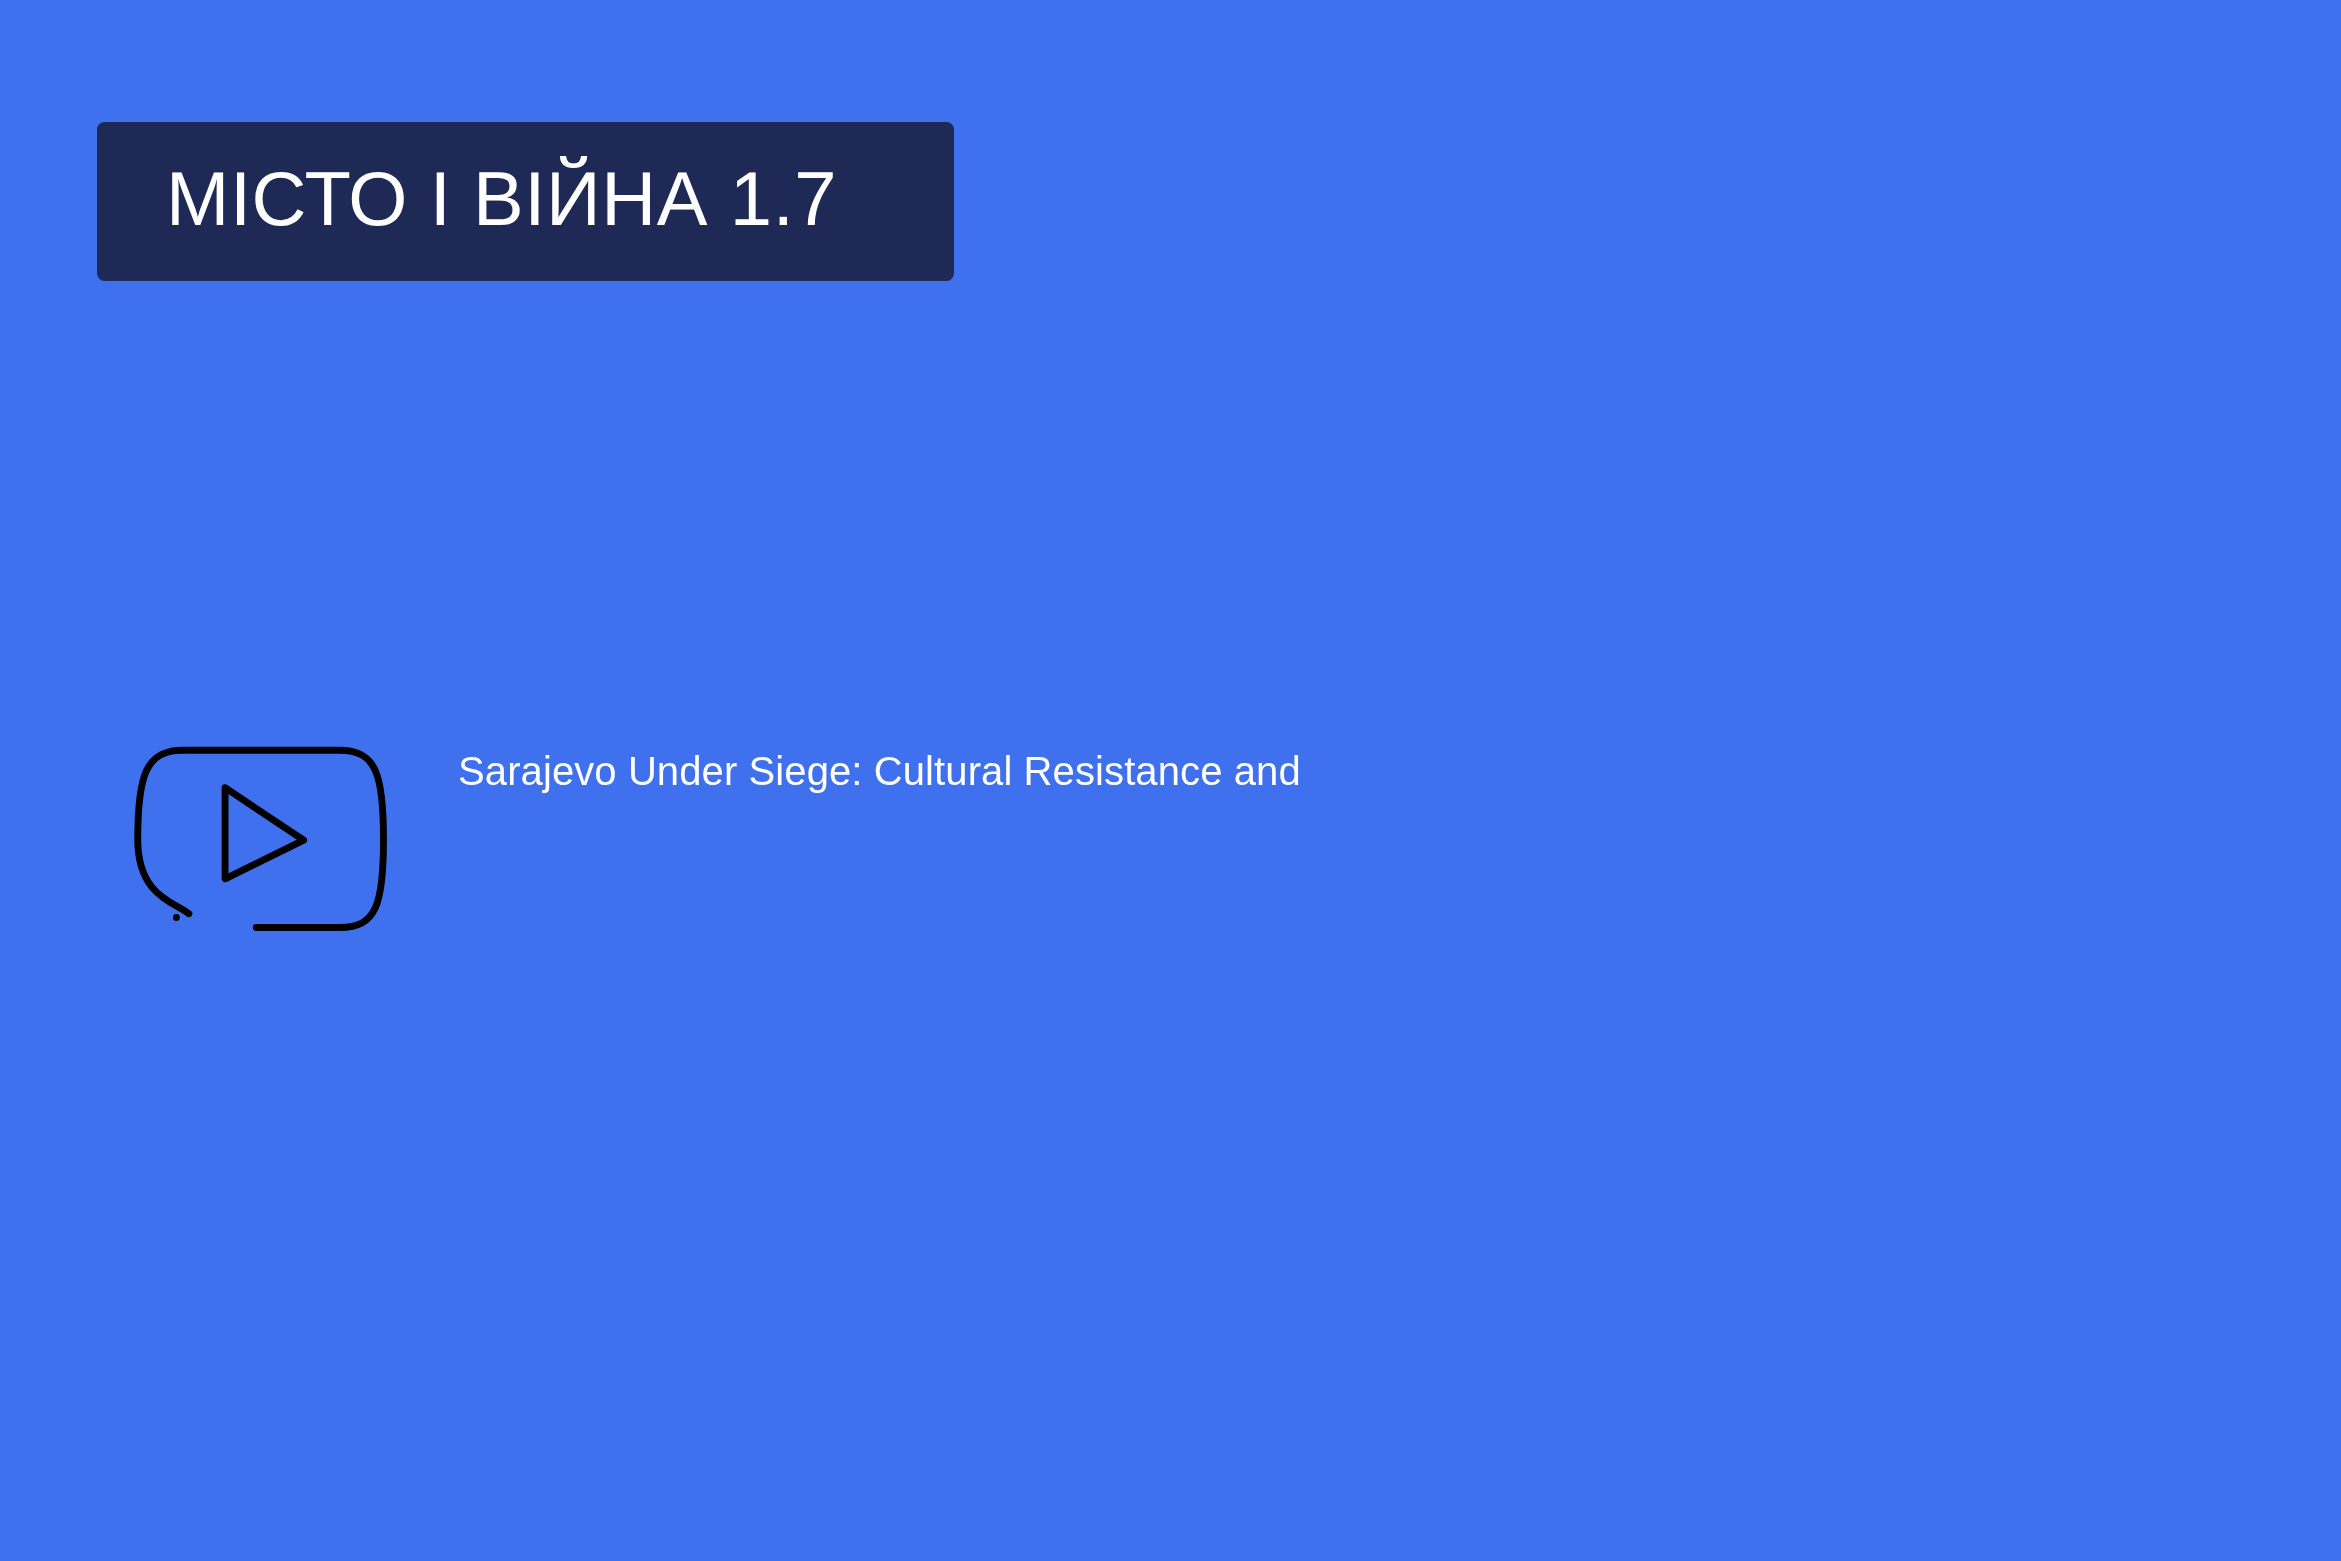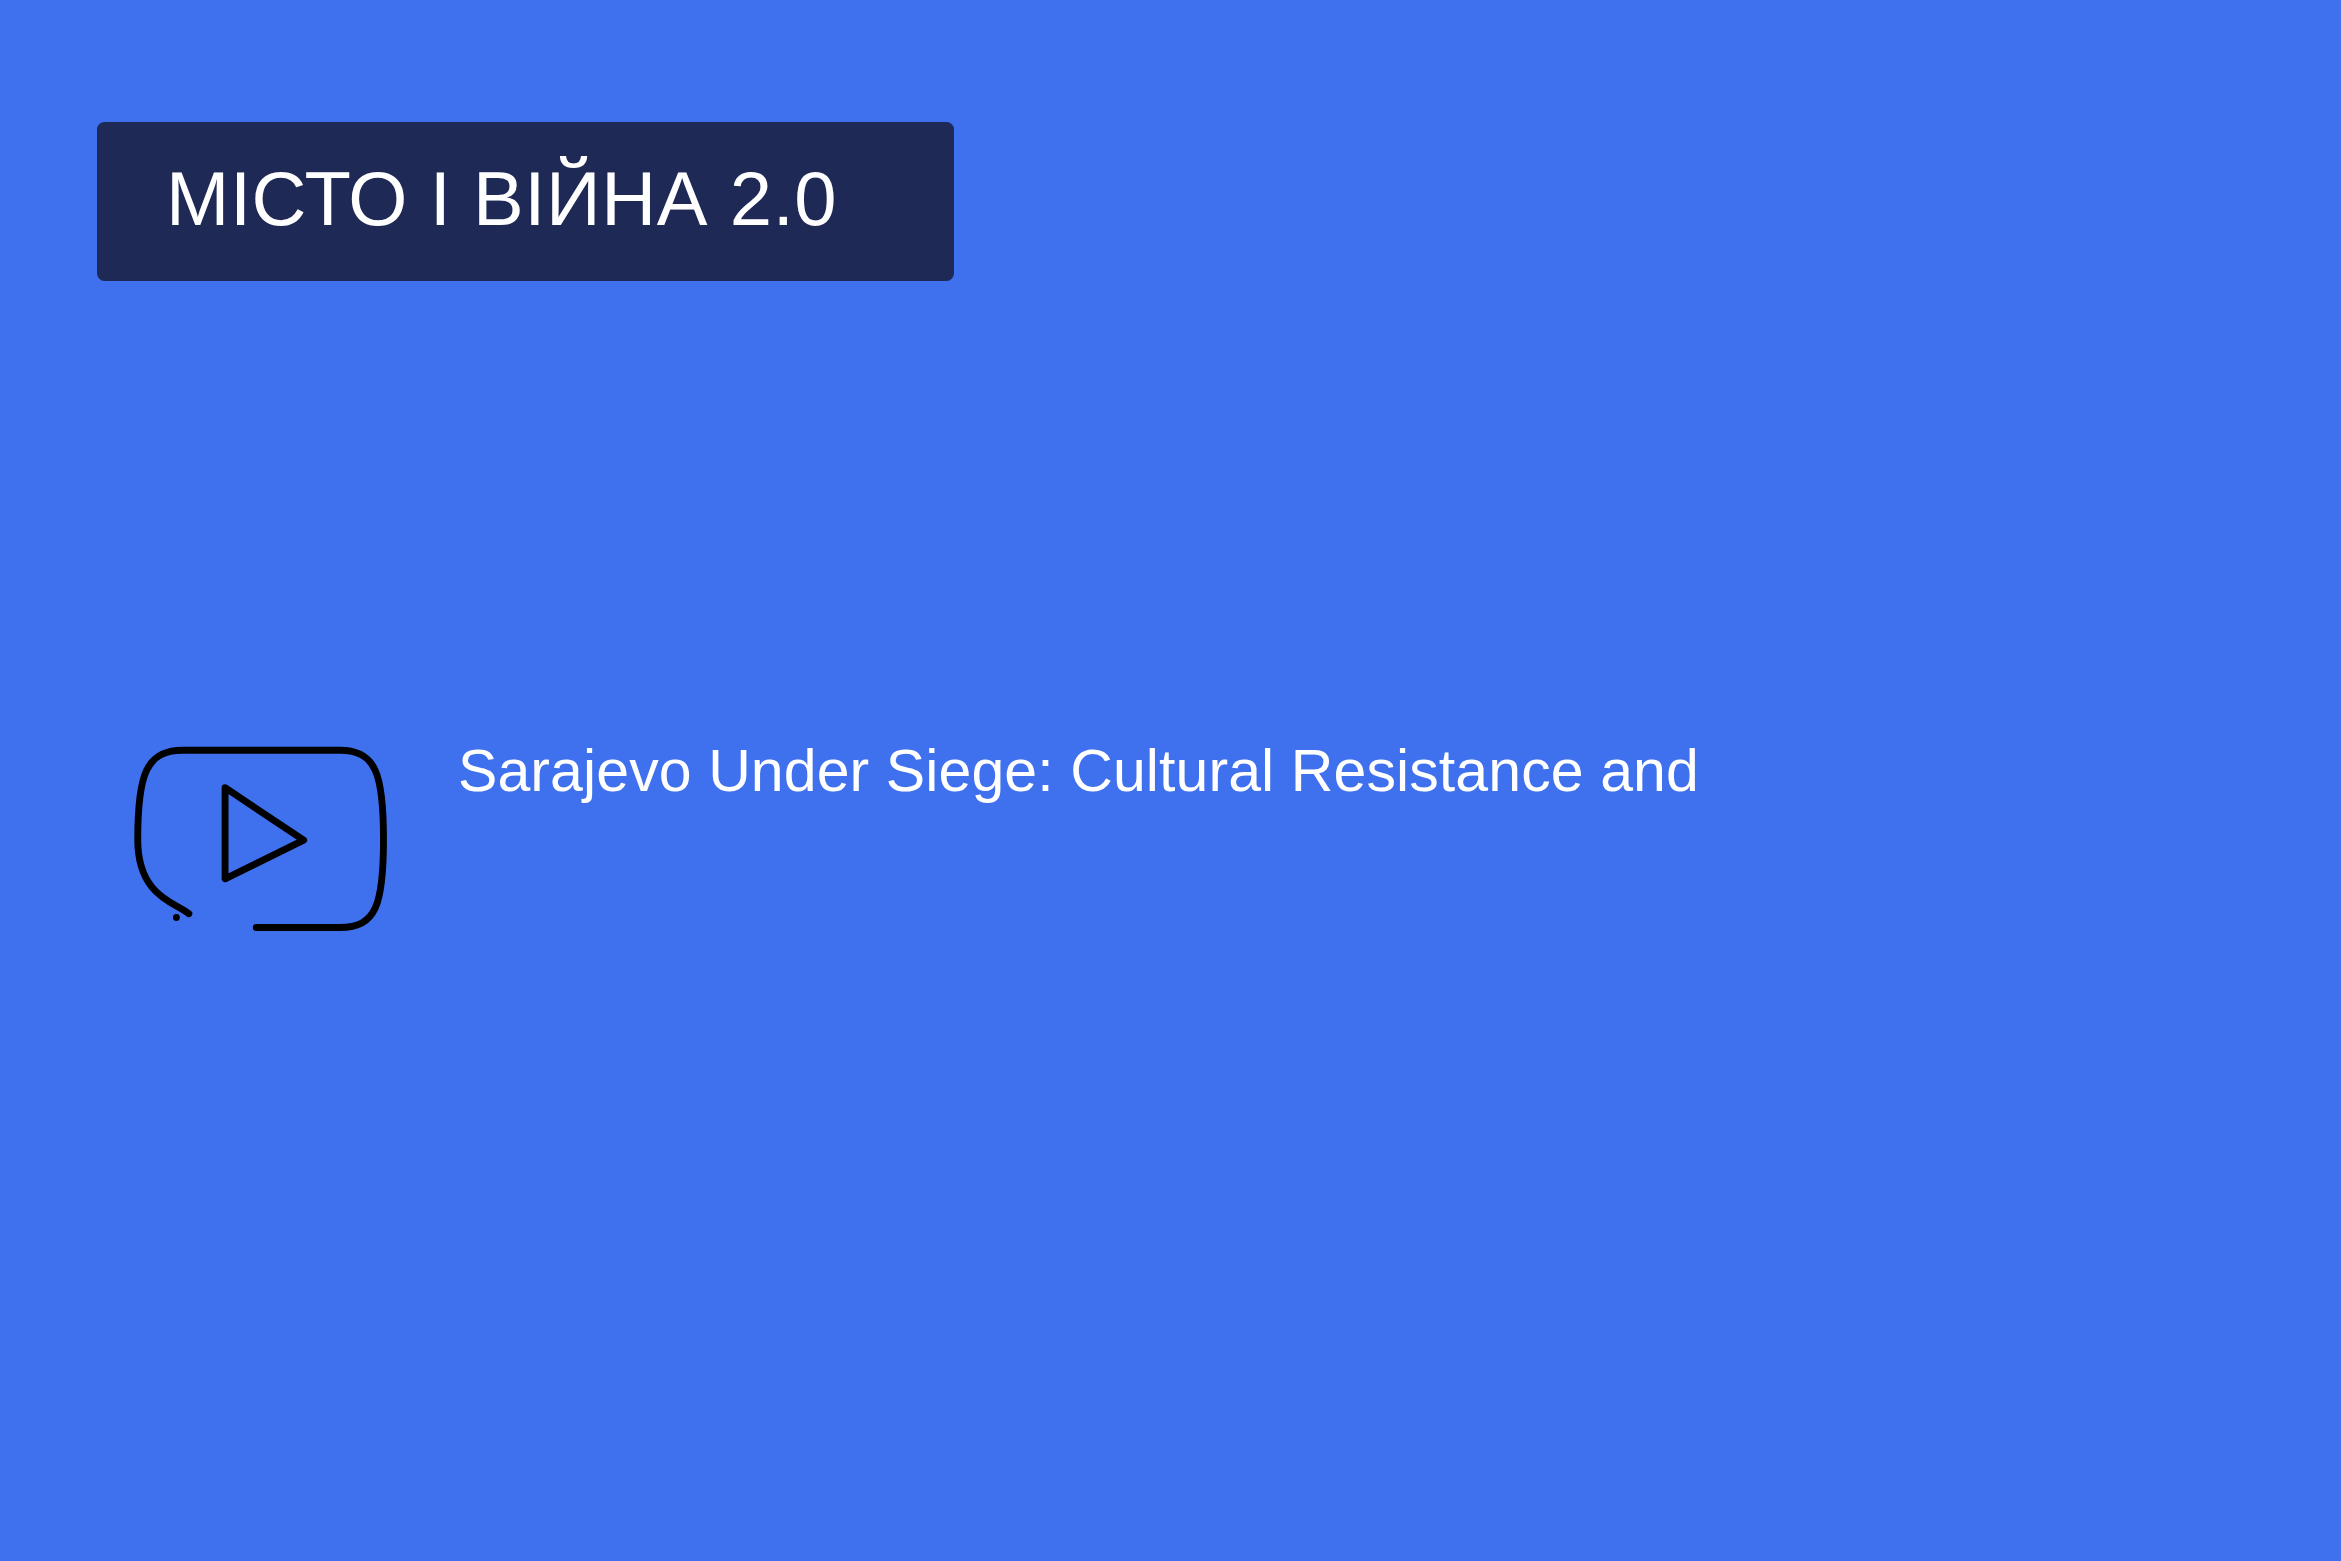--- a/index.html
+++ b/index.html
@@ -74,38 +74,38 @@
     overflow: visible;
   }
 
   .episode-title {
     position: absolute;
     left: 458px;
     top: 0px;
     width: 1761px;
     color: #ffffff;
     font-family: "Liberation Sans", sans-serif;
-    font-size: 59px;
+    font-size: 40px;
     font-weight: 300;
     line-height: 95px;
     letter-spacing: 0.1px;
   }
 
   .episode-title .line {
     display: block;
     white-space: nowrap;
   }
 </style>
 </head>
 <body>
 
 <div class="slide">
 
   <div class="series-badge">
-    <span class="series-badge-label">МІСТО І ВІЙНА 2.0</span>
+    <span class="series-badge-label">МІСТО І ВІЙНА 1.7</span>
   </div>
 
   <div class="episode-row">
 
     <span class="play-icon-wrap">
       <svg viewBox="0 0 404 290" xmlns="http://www.w3.org/2000/svg" fill="none" stroke="#000000" stroke-width="11" stroke-linecap="round" stroke-linejoin="round" aria-hidden="true">
 
         <path d="M 78 2
                  L 330 2
                  C 388 2 400 40 400 145

